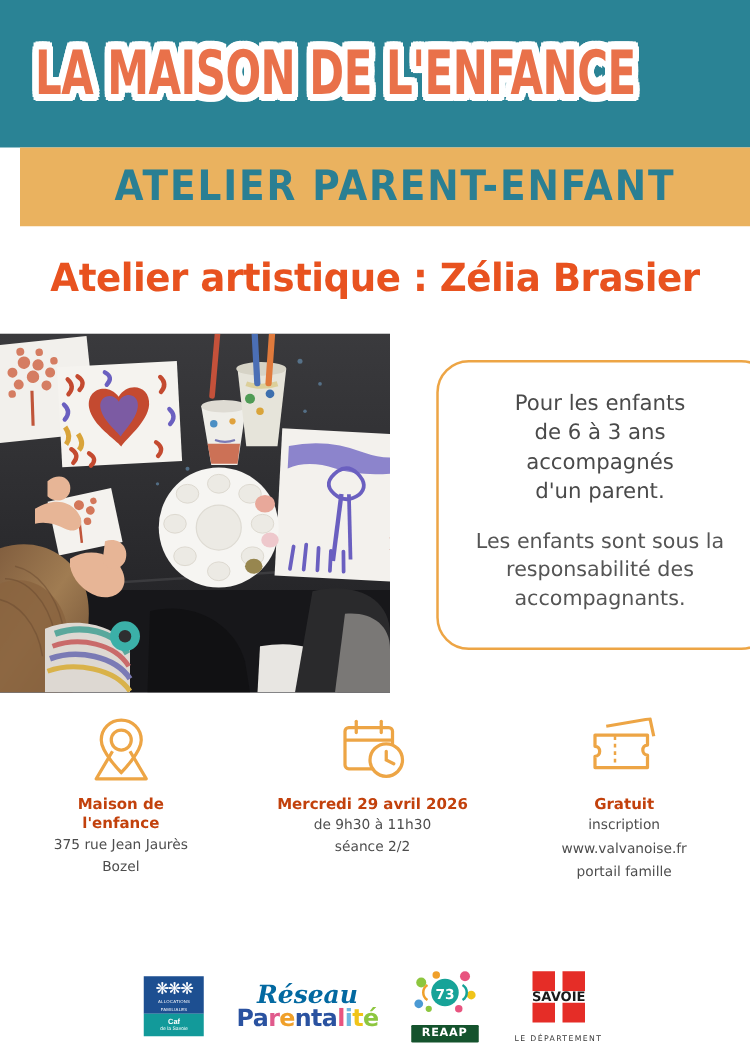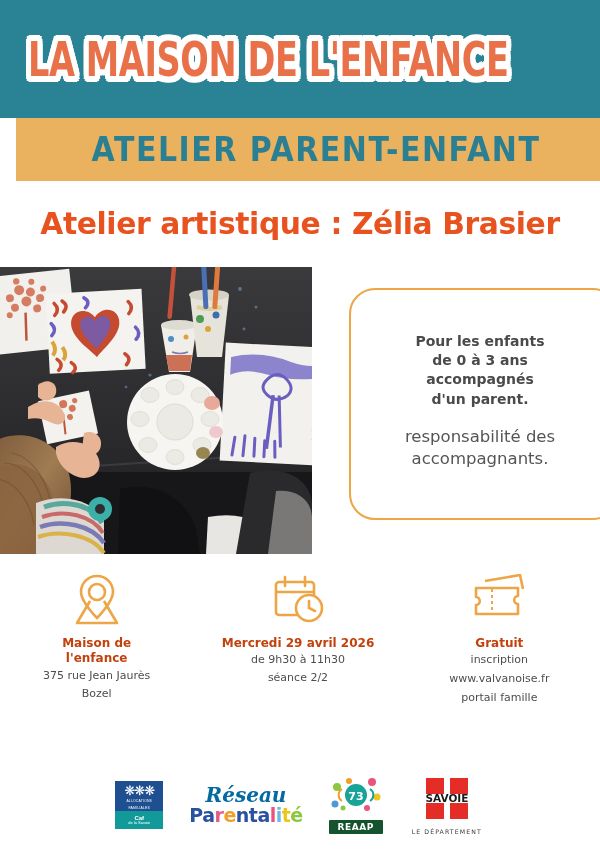--- a/index.html
+++ b/index.html
@@ -69,22 +69,22 @@
   
   .infobox {
     position: absolute; left: 349px; top: 288px; width: 270px; height: 232px;
     border: 2.5px solid #eda545;
     border-radius: 26px;
     padding: 22px 26px 0 18px;
     text-align: center;
     color: #4d4d4d;
   }
   .infobox .p1 {
-    font-weight: bold; font-size: 14px; line-height: 1.37;
-    font-family: "DejaVu Sans", sans-serif; color: #4a4a4a; margin-top: 20px;
+    font-weight: normal; font-size: 17px; line-height: 1.37;
+    font-family: "DejaVu Sans", sans-serif; color: #4a4a4a;
   }
   .infobox .p2 {
     margin-top: 17px; font-size: 16.5px; line-height: 1.38;
     font-family: "DejaVu Sans", sans-serif; color: #555;
   }
 
   
   .cols {
     position: absolute; left: 0; top: 572px; width: 600px; height: 190px;
     display: flex;
@@ -330,25 +330,26 @@
           <circle cx="150" cy="108" r="1.6"></circle>
         <circle cx="126" cy="120" r="1.3"></circle>
           <circle cx="244" cy="62" r="1.4"></circle>
       </g>
     </svg>
   </div>
 
   <div class="infobox">
     <div class="p1">
       <div>Pour les enfants</div>
-      <div>de 0 à 3 ans</div>
+      <div>de 6 à 3 ans</div>
       <div>accompagnés</div>
       <div>d'un parent.</div>
     </div>
     <div class="p2">
+      <div>Les enfants sont sous la</div>
       <div>responsabilité des</div>
       <div>accompagnants.</div>
     </div>
   </div>
 
   <div class="cols">
 
     <div class="col c1">
       <div class="ico">
         <svg width="50" height="54" viewBox="0 0 50 54">

